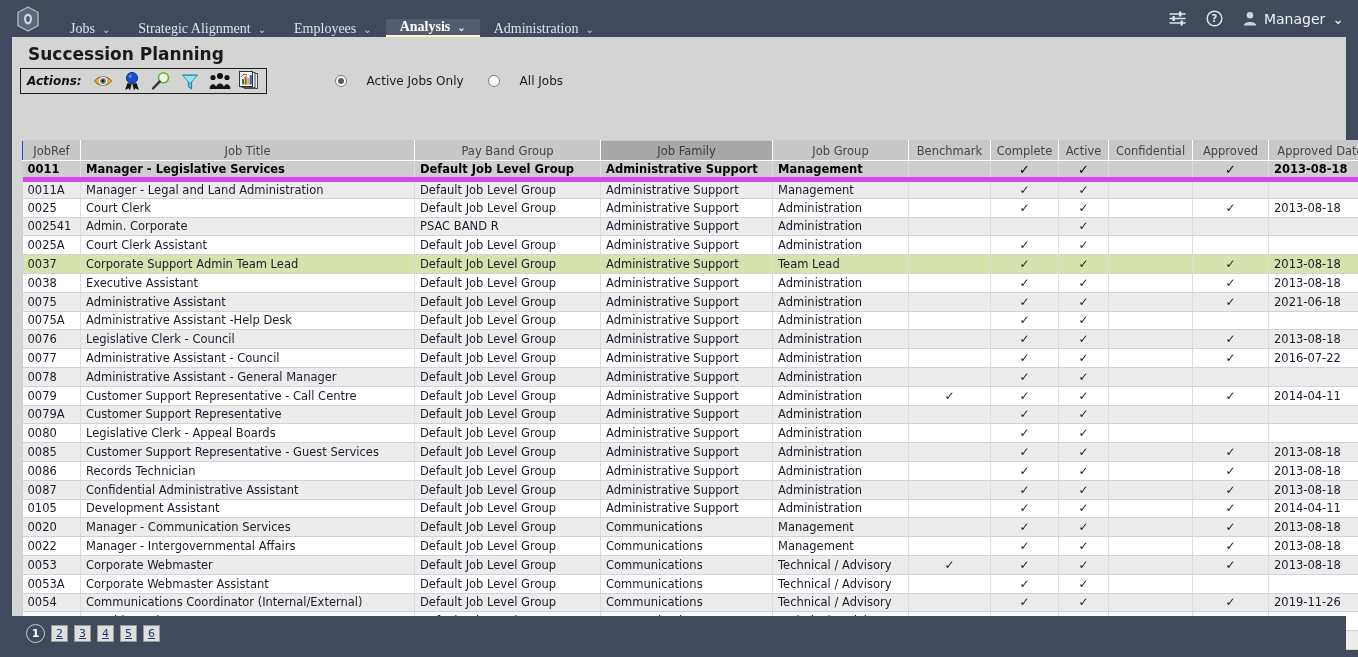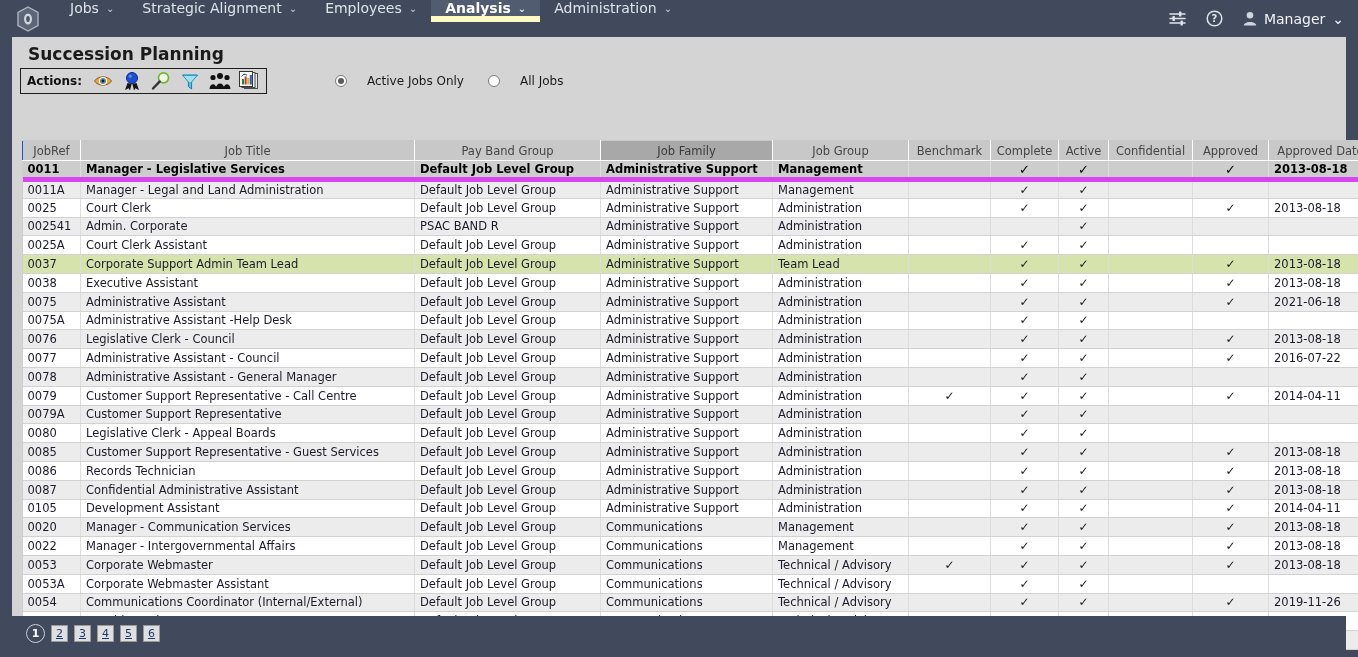--- a/index.html
+++ b/index.html
@@ -16,35 +16,35 @@
     height: 37px;
     background: #414a5c;
     display: flex;
     align-items: stretch;
     position: relative;
   }
   .nav-logo {
     width: 56px;
     display: flex; align-items: center; justify-content: center;
   }
-  .nav-items { display: flex; align-items: flex-start; }
+  .nav-items { display: flex; align-items: flex-end; font-family: Liberation Serif, serif; }
   .nav-item {
     display: flex; align-items: center;
     padding: 0 14px;
     color: #dfe3ea;
     font-size: 14px;
     white-space: nowrap;
     cursor: pointer;
   }
   .nav-item .caret { margin-left: 7px; font-size: 10px; opacity: .85; }
   .nav-item.active {
     background: #525c70;
     color: #ffffff;
     font-weight: bold;
-    border-bottom: 6px solid #fef9c3;
+    border-bottom: 2px solid #fef9c3;
   }
   .nav-right {
     margin-left: auto;
     display: flex; align-items: center;
     padding-right: 14px;
     gap: 20px;
   }
   .nav-icon { color: #dfe3ea; display:flex; align-items:center; cursor:pointer; }
   .nav-user {
     display:flex; align-items:center; gap: 7px;
@@ -75,20 +75,21 @@
     border: 1px solid #1d1d1d;
     background: #d4d4d4;
     height: 26px;
     display: flex; align-items: center;
     padding: 0 8px 0 6px;
     gap: 9px;
   }
   .actions-label {
     font-size: 12px; font-weight: bold; color: #111;
     margin-right: 2px;
+    font-style: italic;
   }
   .act-icon { width: 20px; height: 20px; display:block; cursor:pointer; }
 
   .radios { display:flex; align-items:center; margin-left: 68px; gap: 24px; }
   .radio-wrap { display:flex; align-items:center; gap:20px; cursor:pointer; }
   .radio {
     width: 12px; height: 12px; border-radius: 50%;
     border: 1px solid #7b7b7b;
     background: #fbfbfb;
     display:flex; align-items:center; justify-content:center;

